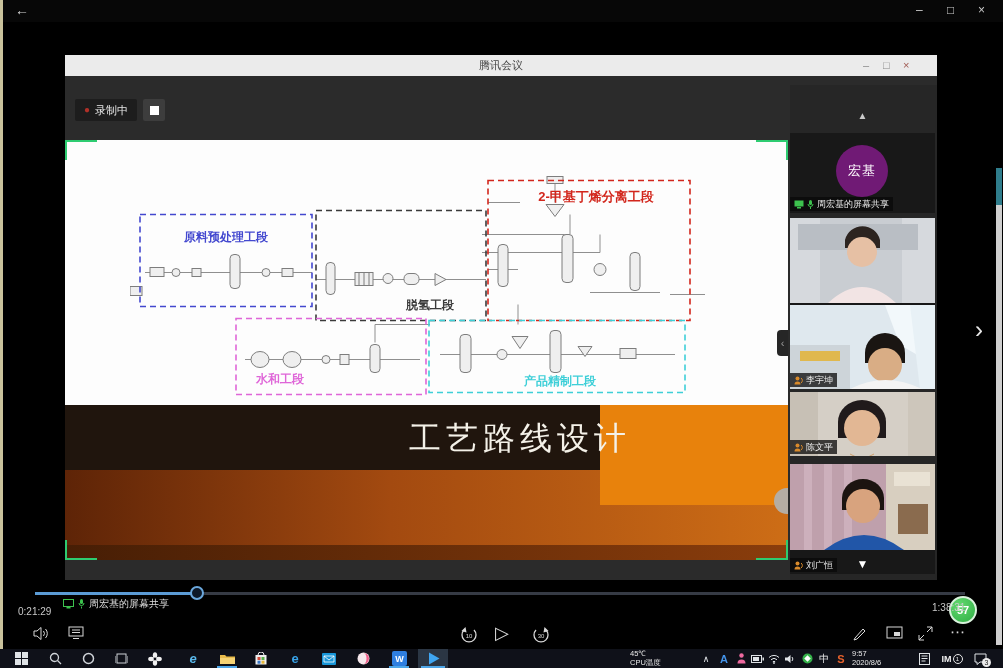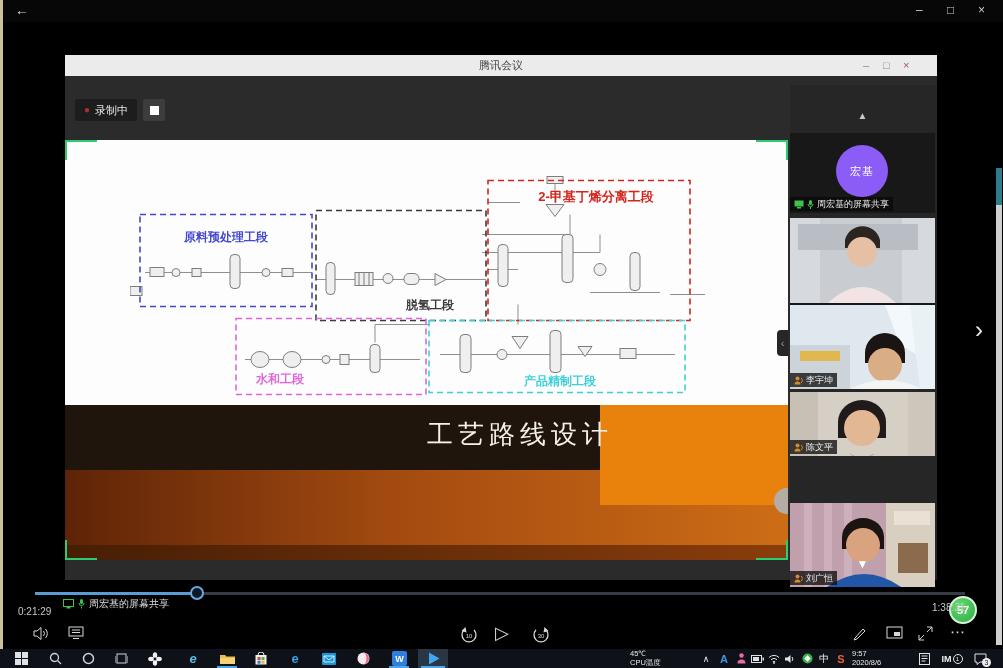--- a/index.html
+++ b/index.html
@@ -25,39 +25,39 @@
   
   #share{position:absolute;left:0;top:85px;width:723px;height:420px;overflow:hidden;}
   .slide-top{position:absolute;left:0;top:0;width:723px;height:265px;background:#fdfdfd;}
   .band-title{position:absolute;left:0;top:265px;width:723px;height:65px;background:#20150d;}
   .band-mid{position:absolute;left:0;top:330px;width:723px;height:75px;
     background:linear-gradient(90deg,#5e2407,#a34a10 45%,#cd6d16);}
   .band-bot{position:absolute;left:0;top:405px;width:723px;height:15px;
     background:linear-gradient(90deg,#471e05,#8a3d0c);}
   .orange-rect{position:absolute;left:535px;top:265px;width:188px;height:100px;background:#e8820c;}
   .slide-title{position:absolute;left:330px;top:277px;width:250px;text-align:center;color:#f4f1e8;
-    font-family:Liberation Sans, sans-serif;font-size:26px;letter-spacing:5px;}
+    font-family:Liberation Sans, sans-serif;font-size:32px;letter-spacing:5px;}
   .gray-circle{position:absolute;left:709px;top:348px;width:26px;height:26px;border-radius:50%;background:#b5ada3;}
   .gc{position:absolute;width:30px;height:18px;}
   .gc.tl{left:-1px;top:-1px;border-left:3px solid #2ecc71;border-top:3px solid #2ecc71;}
   .gc.tr{right:-1px;top:-1px;border-right:3px solid #2ecc71;border-top:3px solid #2ecc71;}
   .gc.bl{left:-1px;bottom:-1px;border-left:3px solid #2ecc71;border-bottom:3px solid #2ecc71;}
   .gc.br{right:-1px;bottom:-1px;border-right:3px solid #2ecc71;border-bottom:3px solid #2ecc71;}
   .collapse-tab{position:absolute;left:712px;top:190px;width:11px;height:26px;background:#262626;
     border-radius:4px 0 0 4px;color:#9a9a9a;font-size:11px;display:flex;align-items:center;justify-content:center;}
   .diagram{position:absolute;left:65px;top:33px;width:590px;height:228px;}
   
   #sidebar{position:absolute;left:725px;top:30px;width:147px;height:495px;background:#262626;}
   .scroll-arrow{position:absolute;left:0;width:145px;text-align:center;color:#c9c9c9;font-size:10px;}
   .tile{position:absolute;left:0;width:145px;background:#181818;overflow:hidden;}
   .tile svg{display:block;}
   .vlabel{position:absolute;left:0;bottom:2px;height:14px;max-width:141px;background:rgba(8,8,8,.75);
     display:flex;align-items:center;gap:3px;padding:0 4px;color:#ececec;font-size:9px;white-space:nowrap;overflow:hidden;}
-  .avatar{position:absolute;left:46px;top:12px;width:52px;height:52px;border-radius:50%;background:#8b5cf6;
-    color:#fff;font-size:11px;display:flex;align-items:center;justify-content:center;letter-spacing:1px;text-align:right;}
+  .avatar{position:absolute;left:46px;top:12px;width:52px;height:52px;border-radius:50%;background:#701a75;
+    color:#fff;font-size:13px;display:flex;align-items:center;justify-content:center;letter-spacing:1px;text-align:right;}
   
   #next-chevron{left:975px;top:316px;color:#e8e8e8;font-size:24px;}
   #scroll-teal{left:996px;top:168px;width:6px;height:37px;background:#2f7d8c;}
   #scroll-light{left:996px;top:205px;width:6px;height:440px;background:#cfcfcf;}
   #badge57{left:949px;top:596px;width:28px;height:28px;border-radius:50%;
     background:radial-gradient(circle at 35% 30%,#63d96f,#2fae44);border:2px solid #d9f2dc;box-sizing:border-box;
     color:#fff;font-size:11px;font-weight:bold;display:flex;align-items:center;justify-content:center;}
   
   #track{left:35px;top:592px;width:930px;height:3px;background:#363b45;}
   #track-fill{position:absolute;left:0;top:0;height:3px;background:#5b9bd5;}
@@ -279,21 +279,21 @@
       <div class="vlabel">
         <svg width="9" height="9" viewBox="0 0 9 9">
           <circle cx="3.5" cy="2.5" r="2" fill="#d98a2b"></circle>
             <path d="M0.5,8.5 a3,3 0 0 1 6,0 z" fill="#d98a2b"></path>
           <path d="M7,2 a3,3 0 0 1 0,5" stroke="#d98a2b" fill="none" stroke-width="1"></path>
         </svg>
         <span>陈文平</span>
       </div>
     </div>
 
-    <div class="tile" style="top:418px;height:84px">
+    <div class="tile" style="top:379px;height:110px">
       <svg width="145" height="86" viewBox="0 0 145 86">
         <rect width="145" height="86" fill="#bfa0ac"></rect>
         <rect x="14" y="0" width="8" height="86" fill="#cdb0bc"></rect>
           <rect x="34" y="0" width="8" height="86" fill="#cdb0bc"></rect>
         <rect x="54" y="0" width="8" height="86" fill="#cdb0bc"></rect>
           <rect x="96" y="0" width="49" height="86" fill="#d8cfc0"></rect>
         <rect x="104" y="8" width="36" height="14" fill="#e9e2d4"></rect>
           <rect x="108" y="40" width="30" height="30" fill="#8a6b4e"></rect>
         <path d="M52,34 a21,19 0 0 1 42,0 v12 h-42 z" fill="#1c1410"></path>
         <circle cx="73" cy="42" r="17" fill="#d8a37e"></circle>

